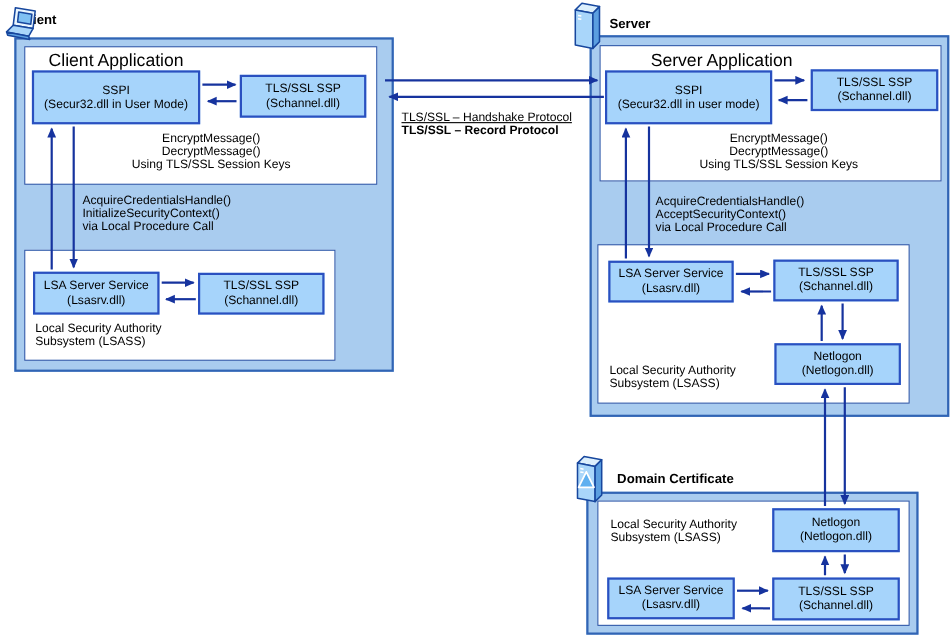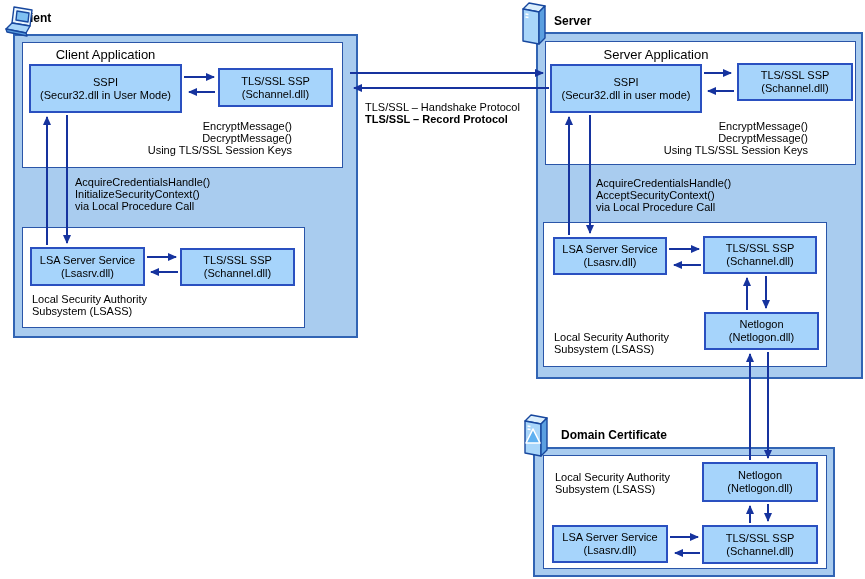--- a/index.html
+++ b/index.html
@@ -8,23 +8,23 @@
   }
   html,body{margin:0;padding:0;background:#fff;}
   #stage{position:relative;width:865px;height:579px;overflow:hidden;
          font-family:"Liberation Sans",sans-serif;color:var(--text);}
   .container{position:absolute;background:var(--container_fill);border:2px solid var(--container_border);box-sizing:border-box;}
   .wbox{position:absolute;background:#fff;border:1.5px solid var(--white_border);box-sizing:border-box;}
   .cbox{position:absolute;background:var(--box_fill);border:2px solid var(--box_border);box-sizing:border-box;
         display:flex;align-items:center;justify-content:center;z-index:5;}
   .cbox span{display:block;width:100%;text-align:center;white-space:pre-line;font-size:11px;line-height:13px;}
   .note{position:absolute;font-size:11px;line-height:12px;white-space:pre-line;z-index:6;}
-  .tr{text-align:right;} .tc{text-align:center;}
+  .tr{text-align:center;} .tc{text-align:center;}
   .hdr{position:absolute;font-weight:bold;font-size:12px;z-index:6;white-space:nowrap;}
-  .applabel{position:absolute;font-size:13px;text-align:center;z-index:6;white-space:nowrap;}
+  .applabel{position:absolute;font-size:16px;text-align:center;z-index:6;white-space:nowrap;}
   .icon{position:absolute;z-index:20;}
   #arrows{position:absolute;left:0;top:0;z-index:10;pointer-events:none;}
   #arrows line{stroke:var(--arrow);stroke-width:2;fill:none;}
   #arrows marker path{fill:var(--arrow);}
 </style>
 </head>
 <body>
 
 <div id="stage">
 
@@ -63,21 +63,21 @@
     <span>LSA Server Service
 (Lsasrv.dll)</span>
   </div>
   <div class="cbox" style="left:180px;top:248px;width:115px;height:38px;">
     <span>TLS/SSL SSP
 (Schannel.dll)</span>
   </div>
   <div class="note" style="left:32px;top:293px;width:180px;">Local Security Authority
 Subsystem (LSASS)</div>
 
-  <div class="note" style="left:365px;top:101px;">TLS/SSL – Handshake Protocol</div>
+  <div class="note" style="left:365px;top:101px;text-decoration:underline;">TLS/SSL – Handshake Protocol</div>
   <div class="note" style="left:365px;top:113px;font-weight:bold;">TLS/SSL – Record Protocol</div>
 
   <svg class="icon" style="left:517px;top:0px;" width="36" height="48" viewBox="0 0 36 48">
     <g stroke="#17479E" stroke-width="1.4" stroke-linejoin="round">
       <polygon points="12,3 28,6 22,12 6,9" fill="#DCEFFC"></polygon>
       <polygon points="6,9 22,12 22,44 6,41" fill="#A9D6FA"></polygon>
       <polygon points="22,12 28,6 28,38 22,44" fill="#5B9FE0"></polygon>
       <line x1="8.5" y1="14" x2="11.5" y2="14.5" stroke="#FFFFFF"></line>
       <line x1="8.5" y1="17" x2="11.5" y2="17.5" stroke="#FFFFFF"></line>
     </g>

